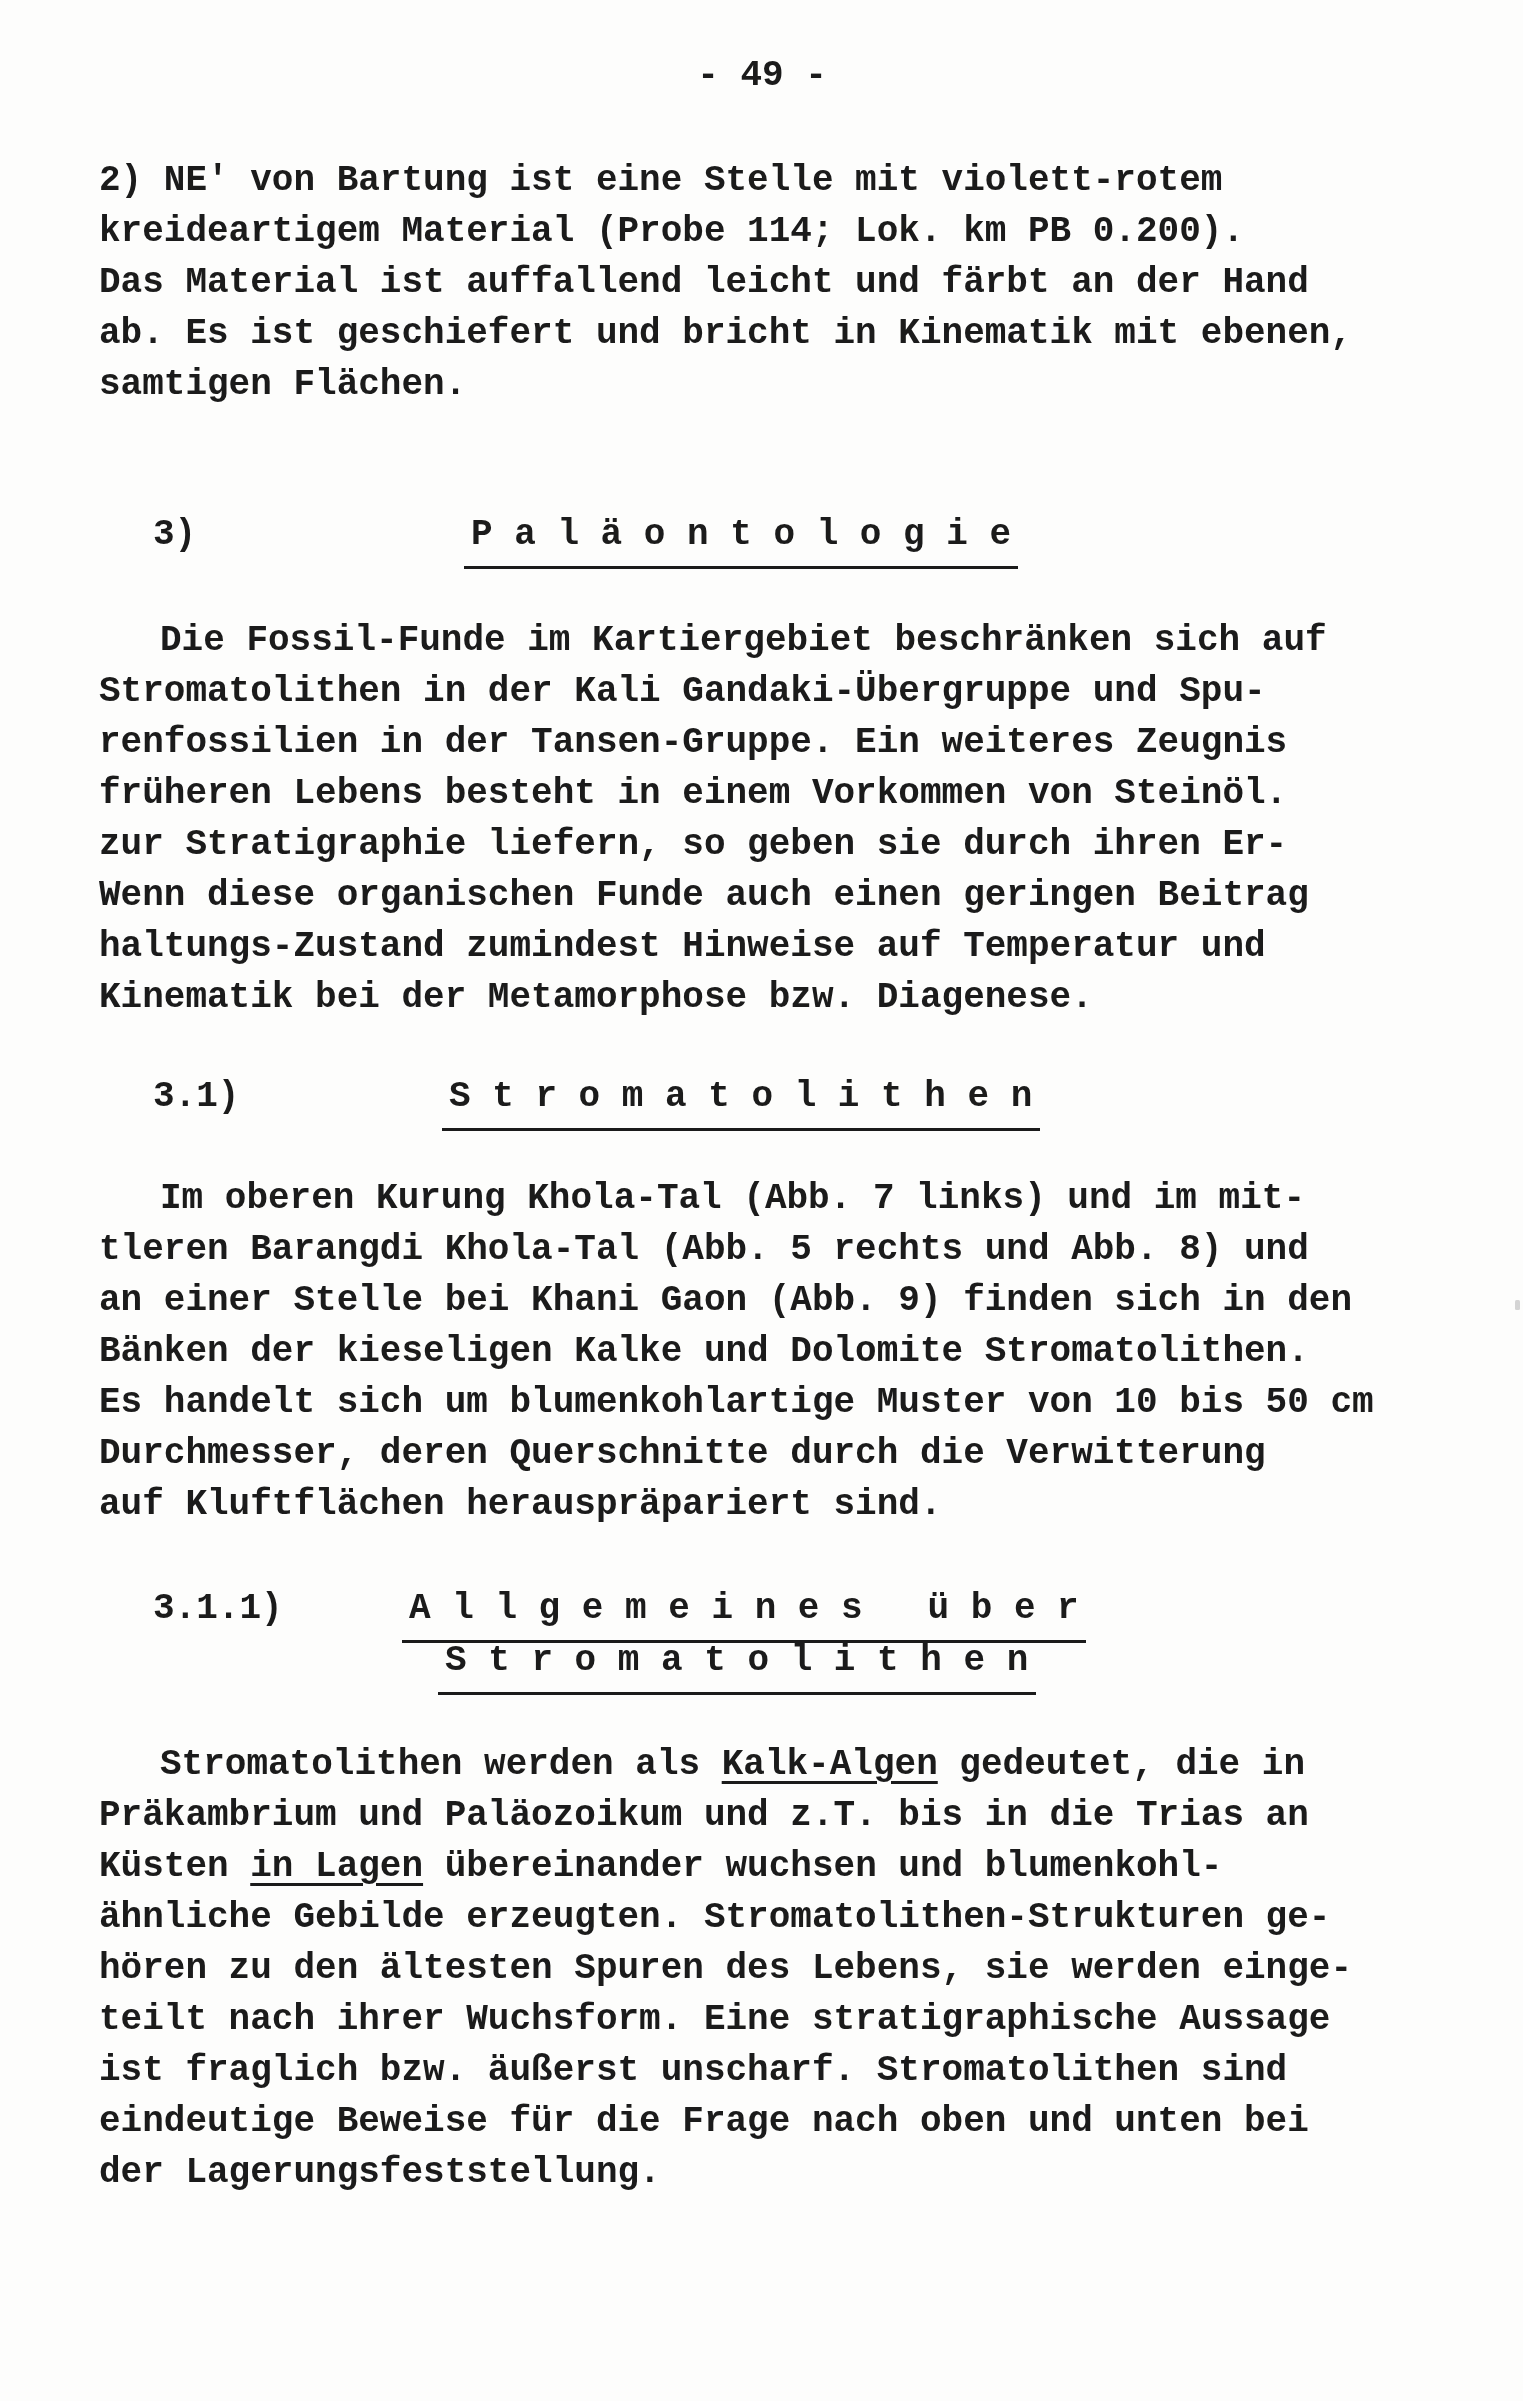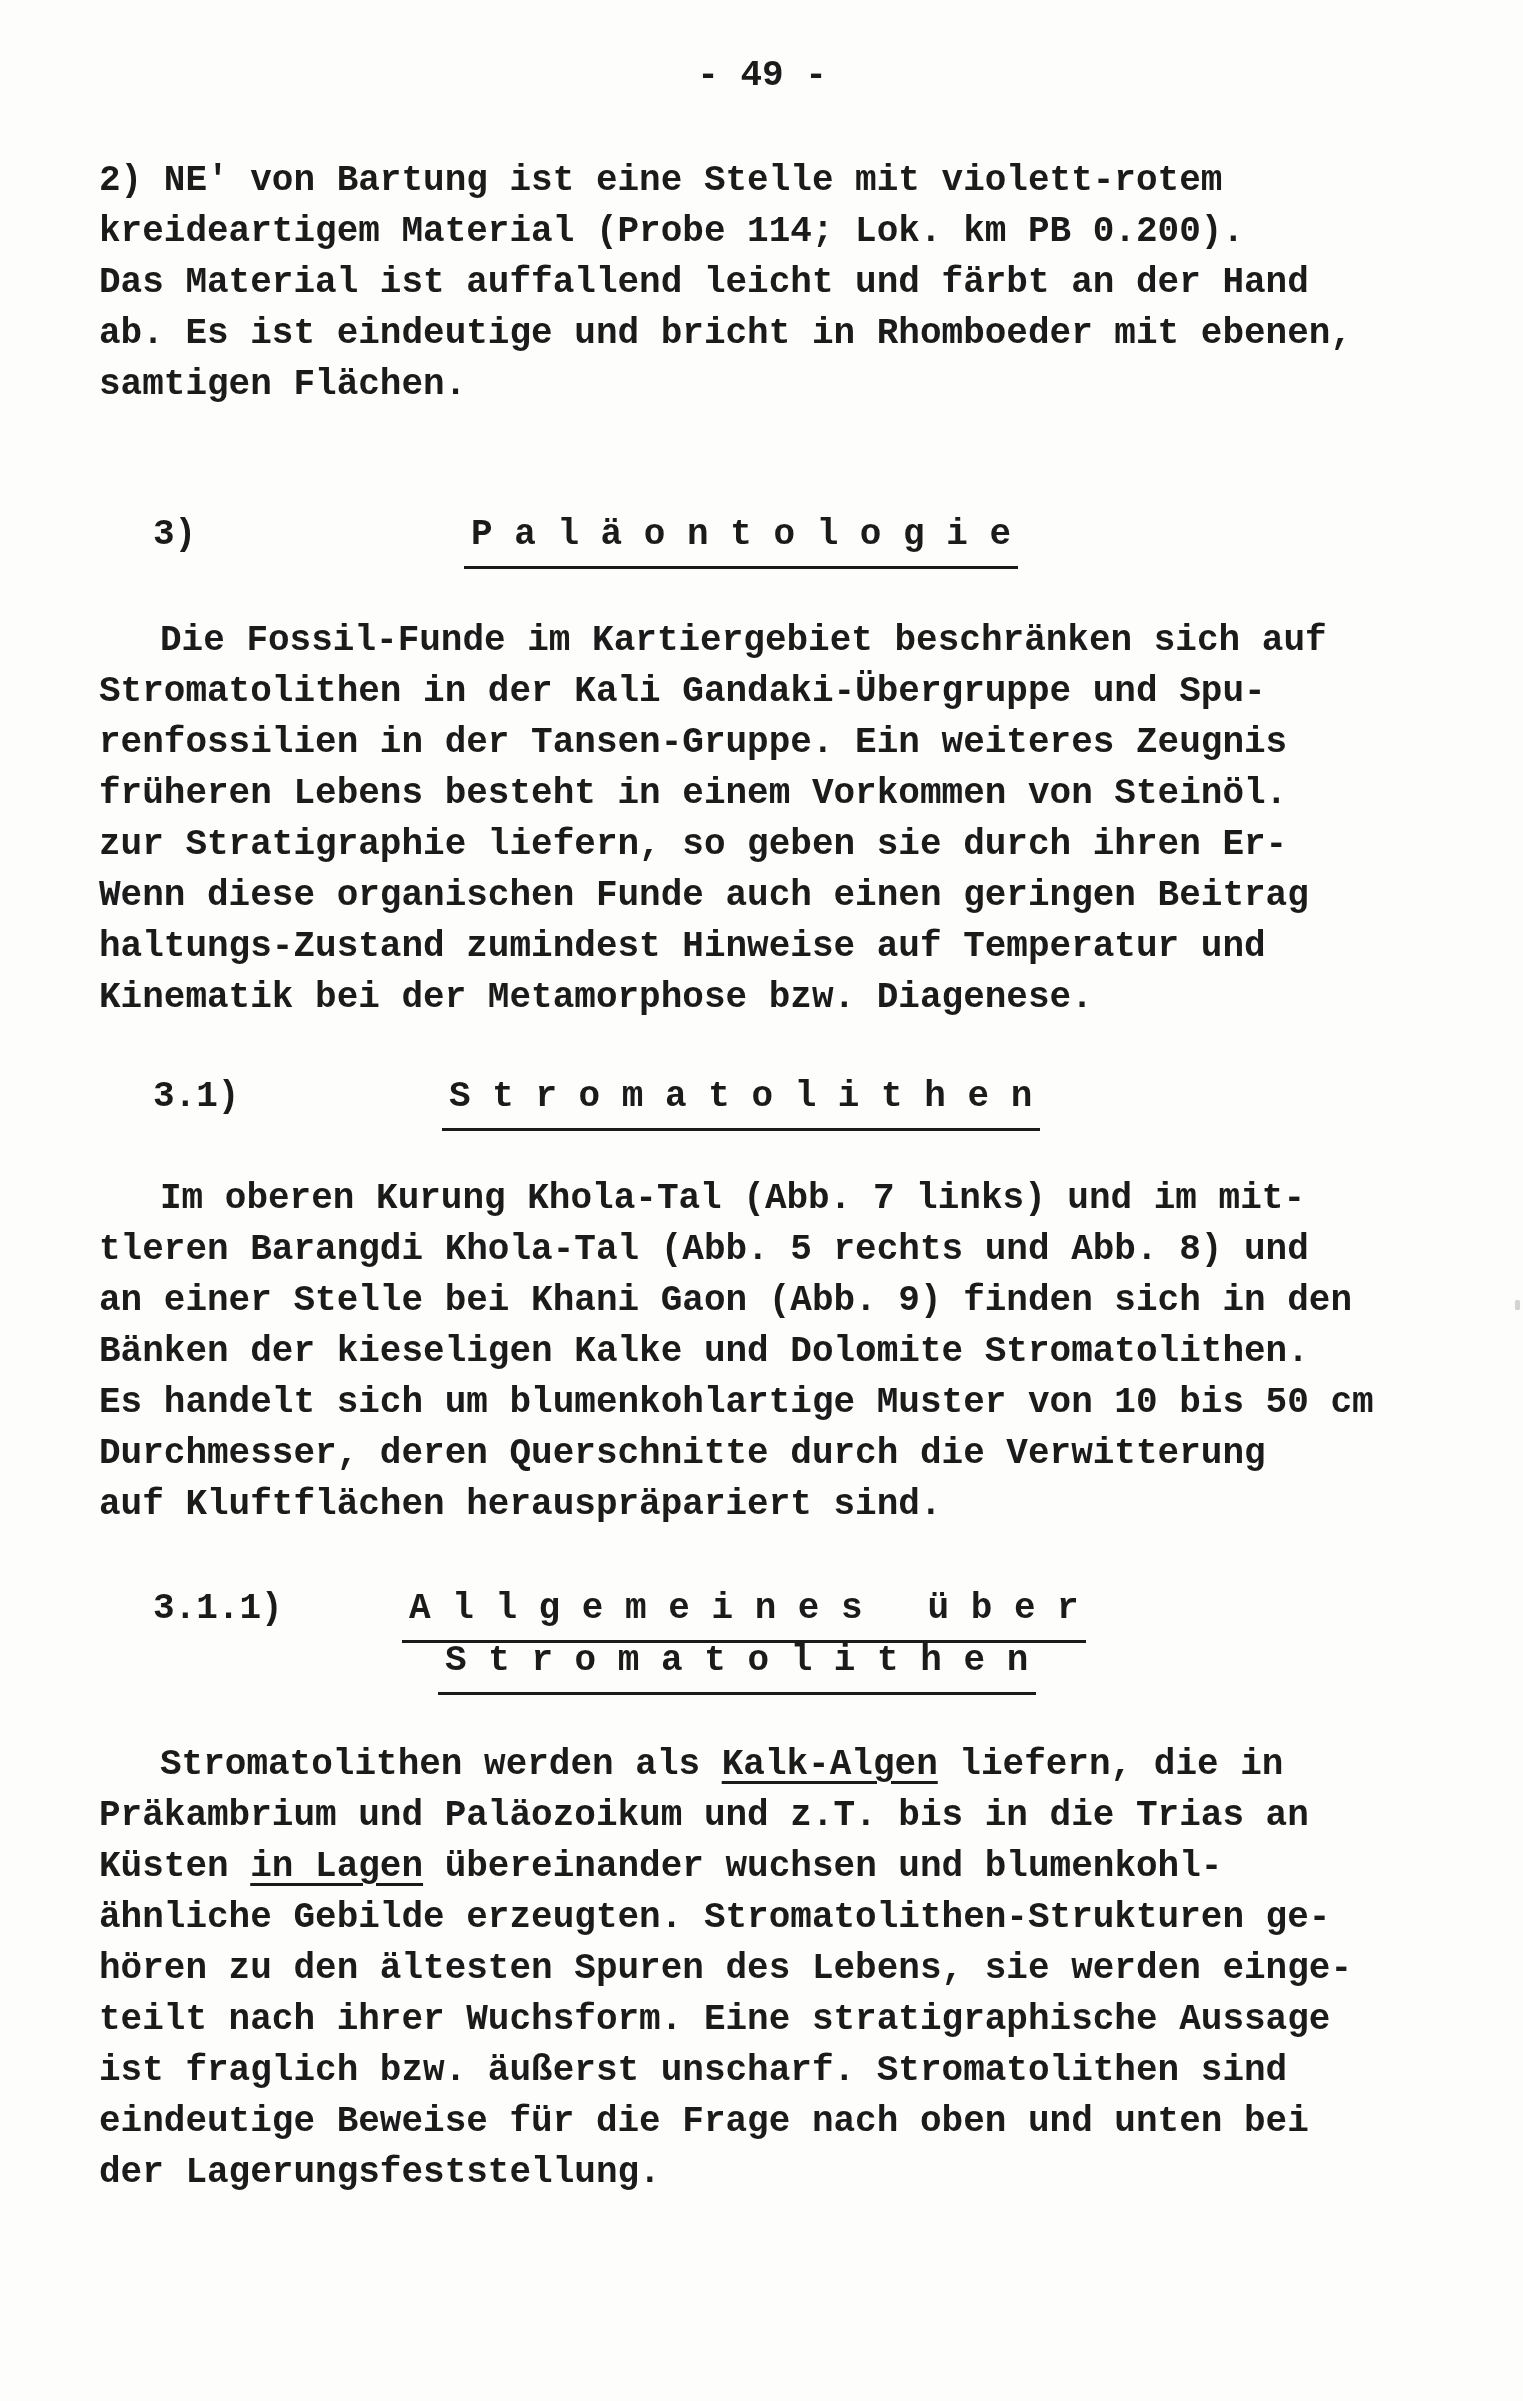--- a/index.html
+++ b/index.html
@@ -70,21 +70,21 @@
 <body>
 
 <div class="page">
 
   <div class="abs pagenum" style="top:50px;">- 49 -</div>
 
   <div class="abs para" style="top:155px;">
     <div class="line">2) NE' von Bartung ist eine Stelle mit violett-rotem</div>
     <div class="line">kreideartigem Material (Probe 114; Lok. km PB 0.200).</div>
     <div class="line">Das Material ist auffallend leicht und färbt an der Hand</div>
-    <div class="line">ab. Es ist eindeutige und bricht in Rhomboeder mit ebenen,</div>
+    <div class="line">ab. Es ist geschiefert und bricht in Kinematik mit ebenen,</div>
     <div class="line">samtigen Flächen.</div>
   </div>
 
   <div class="abs heading" style="top:509px;">
     <span class="h-num">3)</span>
     <span class="h-title" style="left:471px;text-align:right;">P a l ä o n t o l o g i e</span>
   </div>
 
   <div class="abs para" style="top:615px;">
     <div class="line first">Die Fossil-Funde im Kartiergebiet beschränken sich auf</div>
@@ -114,21 +114,21 @@
 
   <div class="abs heading" style="top:1583px;">
     <span class="h-num">3.1.1)</span>
     <span class="h-title" style="left:409px;">A l l g e m e i n e s   ü b e r</span>
   </div>
   <div class="abs heading" style="top:1635px;">
     <span class="h-title" style="left:445px;">S t r o m a t o l i t h e n</span>
   </div>
 
   <div class="abs para" style="top:1739px;">
-    <div class="line first"><span>Stromatolithen werden als </span><span class="u">Kalk-Algen</span><span> liefern, die in</span></div>
+    <div class="line first"><span>Stromatolithen werden als </span><span class="u">Kalk-Algen</span><span> gedeutet, die in</span></div>
     <div class="line">Präkambrium und Paläozoikum und z.T. bis in die Trias an</div>
     <div class="line"><span>Küsten </span><span class="u">in Lagen</span><span> übereinander wuchsen und blumenkohl-</span></div>
     <div class="line">ähnliche Gebilde erzeugten. Stromatolithen-Strukturen ge-</div>
     <div class="line">hören zu den ältesten Spuren des Lebens, sie werden einge-</div>
     <div class="line">teilt nach ihrer Wuchsform. Eine stratigraphische Aussage</div>
     <div class="line">ist fraglich bzw. äußerst unscharf. Stromatolithen sind</div>
     <div class="line">eindeutige Beweise für die Frage nach oben und unten bei</div>
     <div class="line">der Lagerungsfeststellung.</div>
   </div>
 

